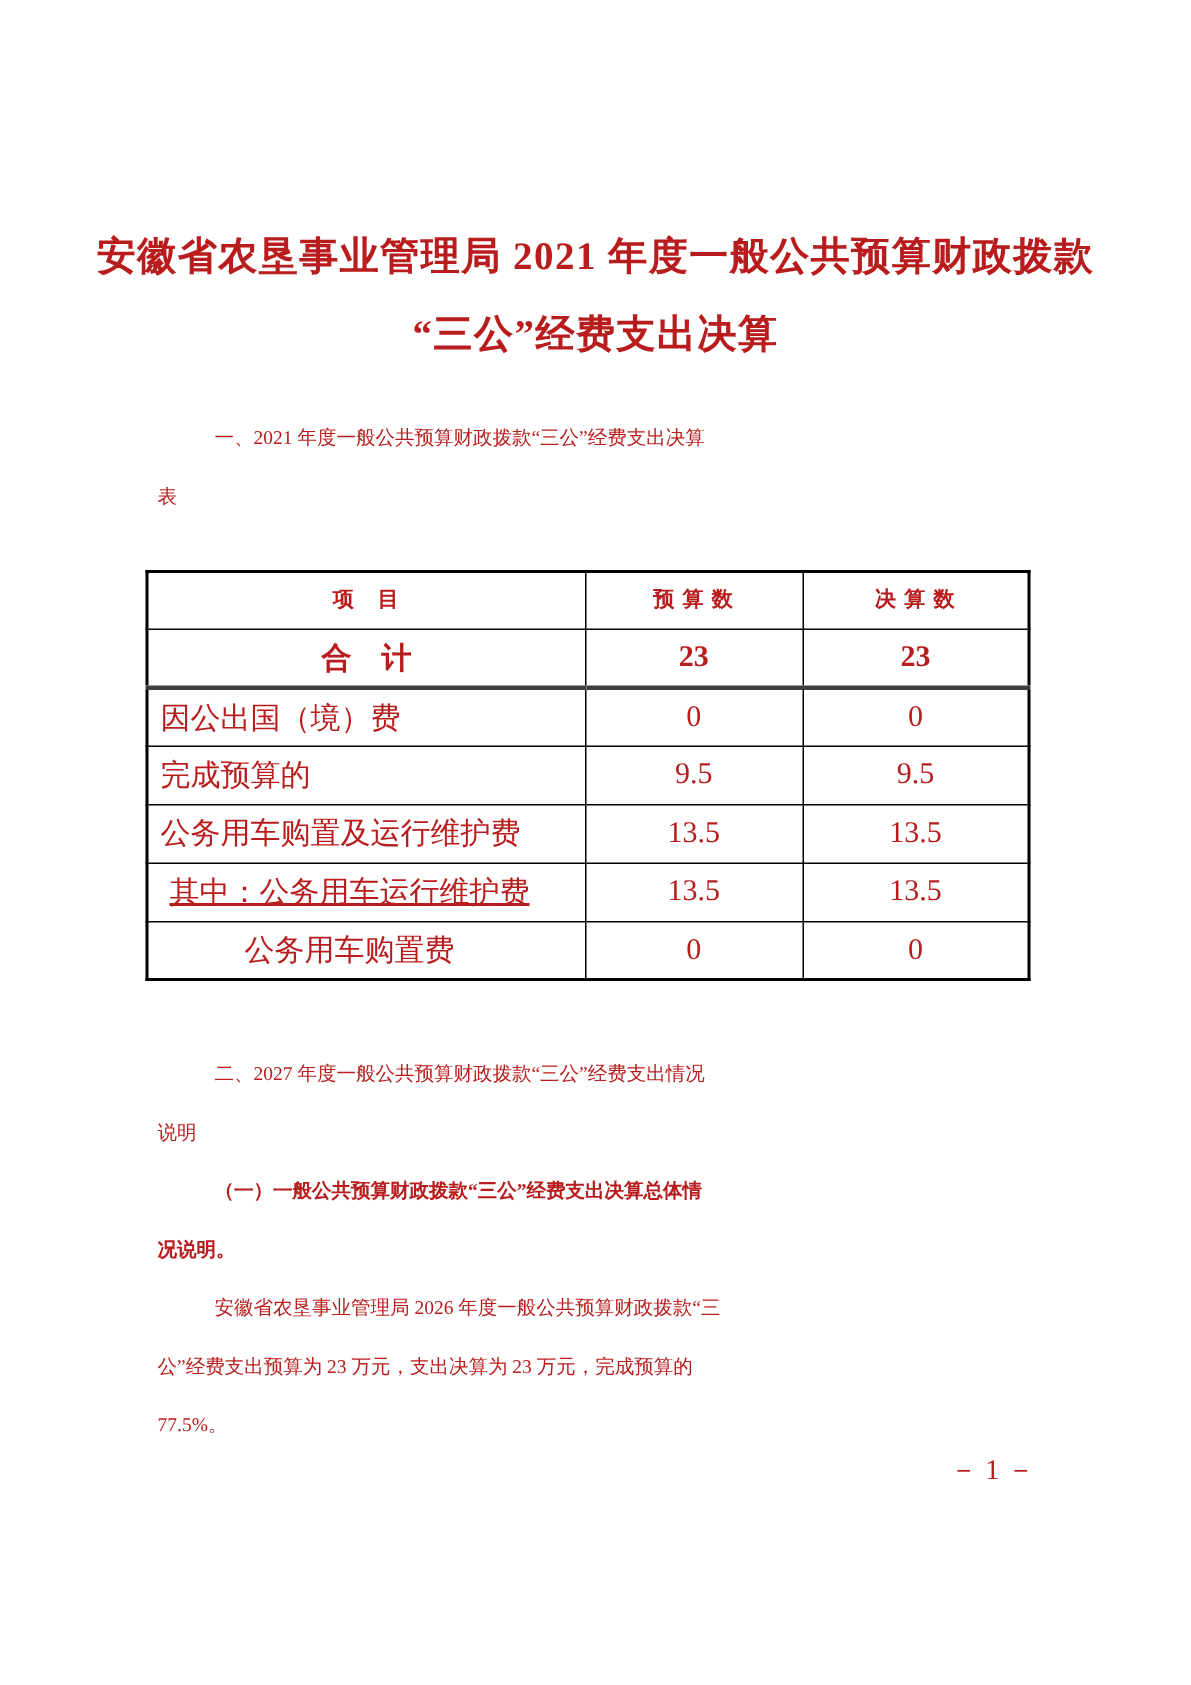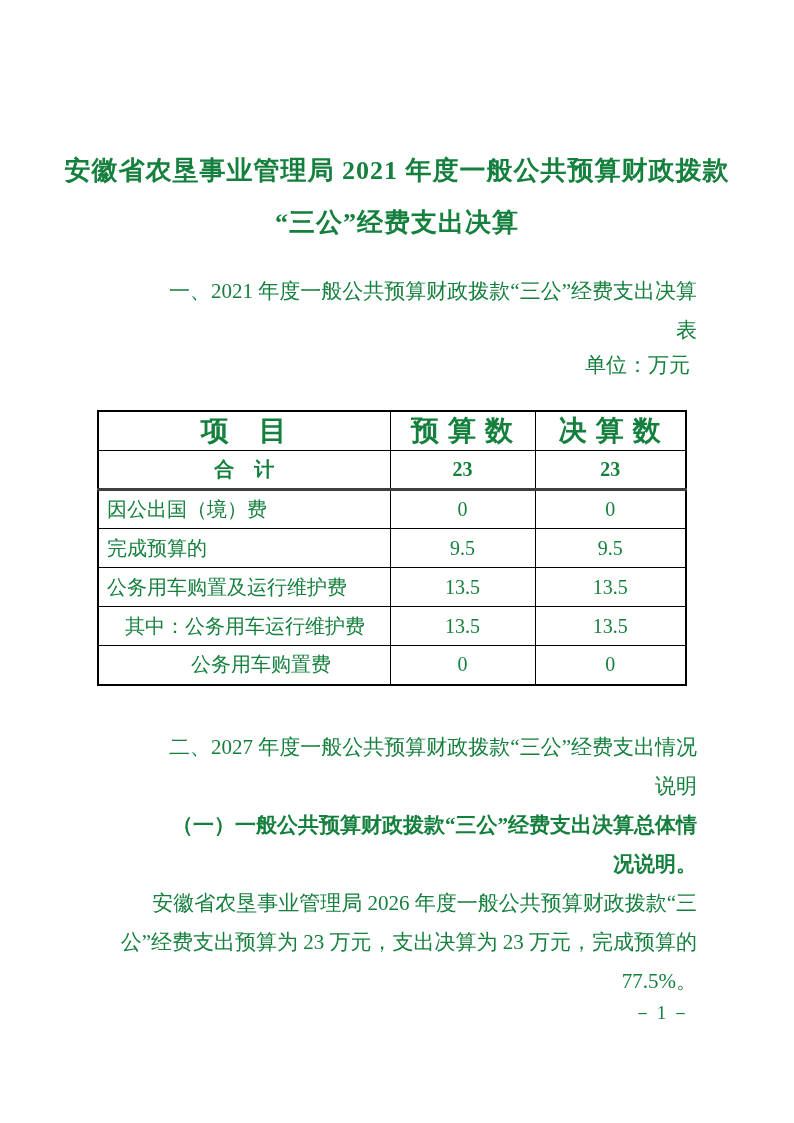--- a/index.html
+++ b/index.html
@@ -3,38 +3,37 @@
 <meta charset="utf-8">
 <style>
   * { margin: 0; padding: 0; box-sizing: border-box; }
   html, body { background: #e8e8e8; }
   .page {
     position: relative;
     width: 794px;
     height: 1123px;
     margin: 0 auto;
     background: #ffffff;
-    color: #15803d;
+    color: #b91c1c;
     font-family: "Liberation Serif", "DejaVu Serif", serif;
     overflow: hidden;
   }
   .doc-title {
     padding-top: 145px;
     text-align: center;
     font-size: 26px;
     font-weight: bold;
     line-height: 52px;
     letter-spacing: 1px;
   }
   .sec-block {
     margin: 0 97px;
     padding-left: 8px;
-    font-size: 21px;
+    font-size: 13px;
     line-height: 39px;
-    text-align: right;
   }
   .sec1 { margin-top: 23px; }
   .indent2 { text-indent: 38px; }
   .unit-line {
     margin: 0 97px;
     padding-right: 7px;
     text-align: right;
     font-size: 21px;
     line-height: 30px;
   }
@@ -46,34 +45,34 @@
     border: 2px solid #000000;
   }
   table.budget th, table.budget td {
     border: 1px solid #000000;
     font-size: 20px;
     height: 39px;
     vertical-align: middle;
   }
   table.budget th {
     height: 38px;
-    font-size: 28px;
+    font-size: 14px;
     font-weight: bold;
     text-align: center;
     letter-spacing: 1px;
   }
   tr.total-row td {
     font-weight: bold;
     border-bottom: 3px solid #3f3f3f;
     margin-top: 46px;
   }
   td.c { text-align: center; }
   td.item { text-align: left; padding-left: 8px; }
-  td.item.ind1 { padding-left: 26px; }
-  td.item.ind4 { padding-left: 92px; }
+  td.item.ind1 { padding-left: 14px; text-decoration: underline; }
+  td.item.ind4 { padding-left: 64px; }
   .sec2 { margin-top: 42px; }
   .bold { font-weight: bold; }
   .page-number {
     margin: 2px 97px 0;
     padding-right: 7px;
     text-align: right;
     font-size: 19px;
     line-height: 20px;
   }
 </style>
@@ -85,21 +84,20 @@
   <div class="doc-title">
     <div>安徽省农垦事业管理局 2021 年度一般公共预算财政拨款</div>
     <div>“三公”经费支出决算</div>
   </div>
 
   <div class="sec-block sec1">
     <div class="indent2">一、2021 年度一般公共预算财政拨款“三公”经费支出决算</div>
     <div>表</div>
   </div>
 
-  <div class="unit-line">单位：万元</div>
 
   <table class="budget">
     <colgroup>
       <col style="width:292px">
       <col style="width:145px">
       <col style="width:151px">
     </colgroup>
     <thead>
       <tr>
         <th>项　目</th>

